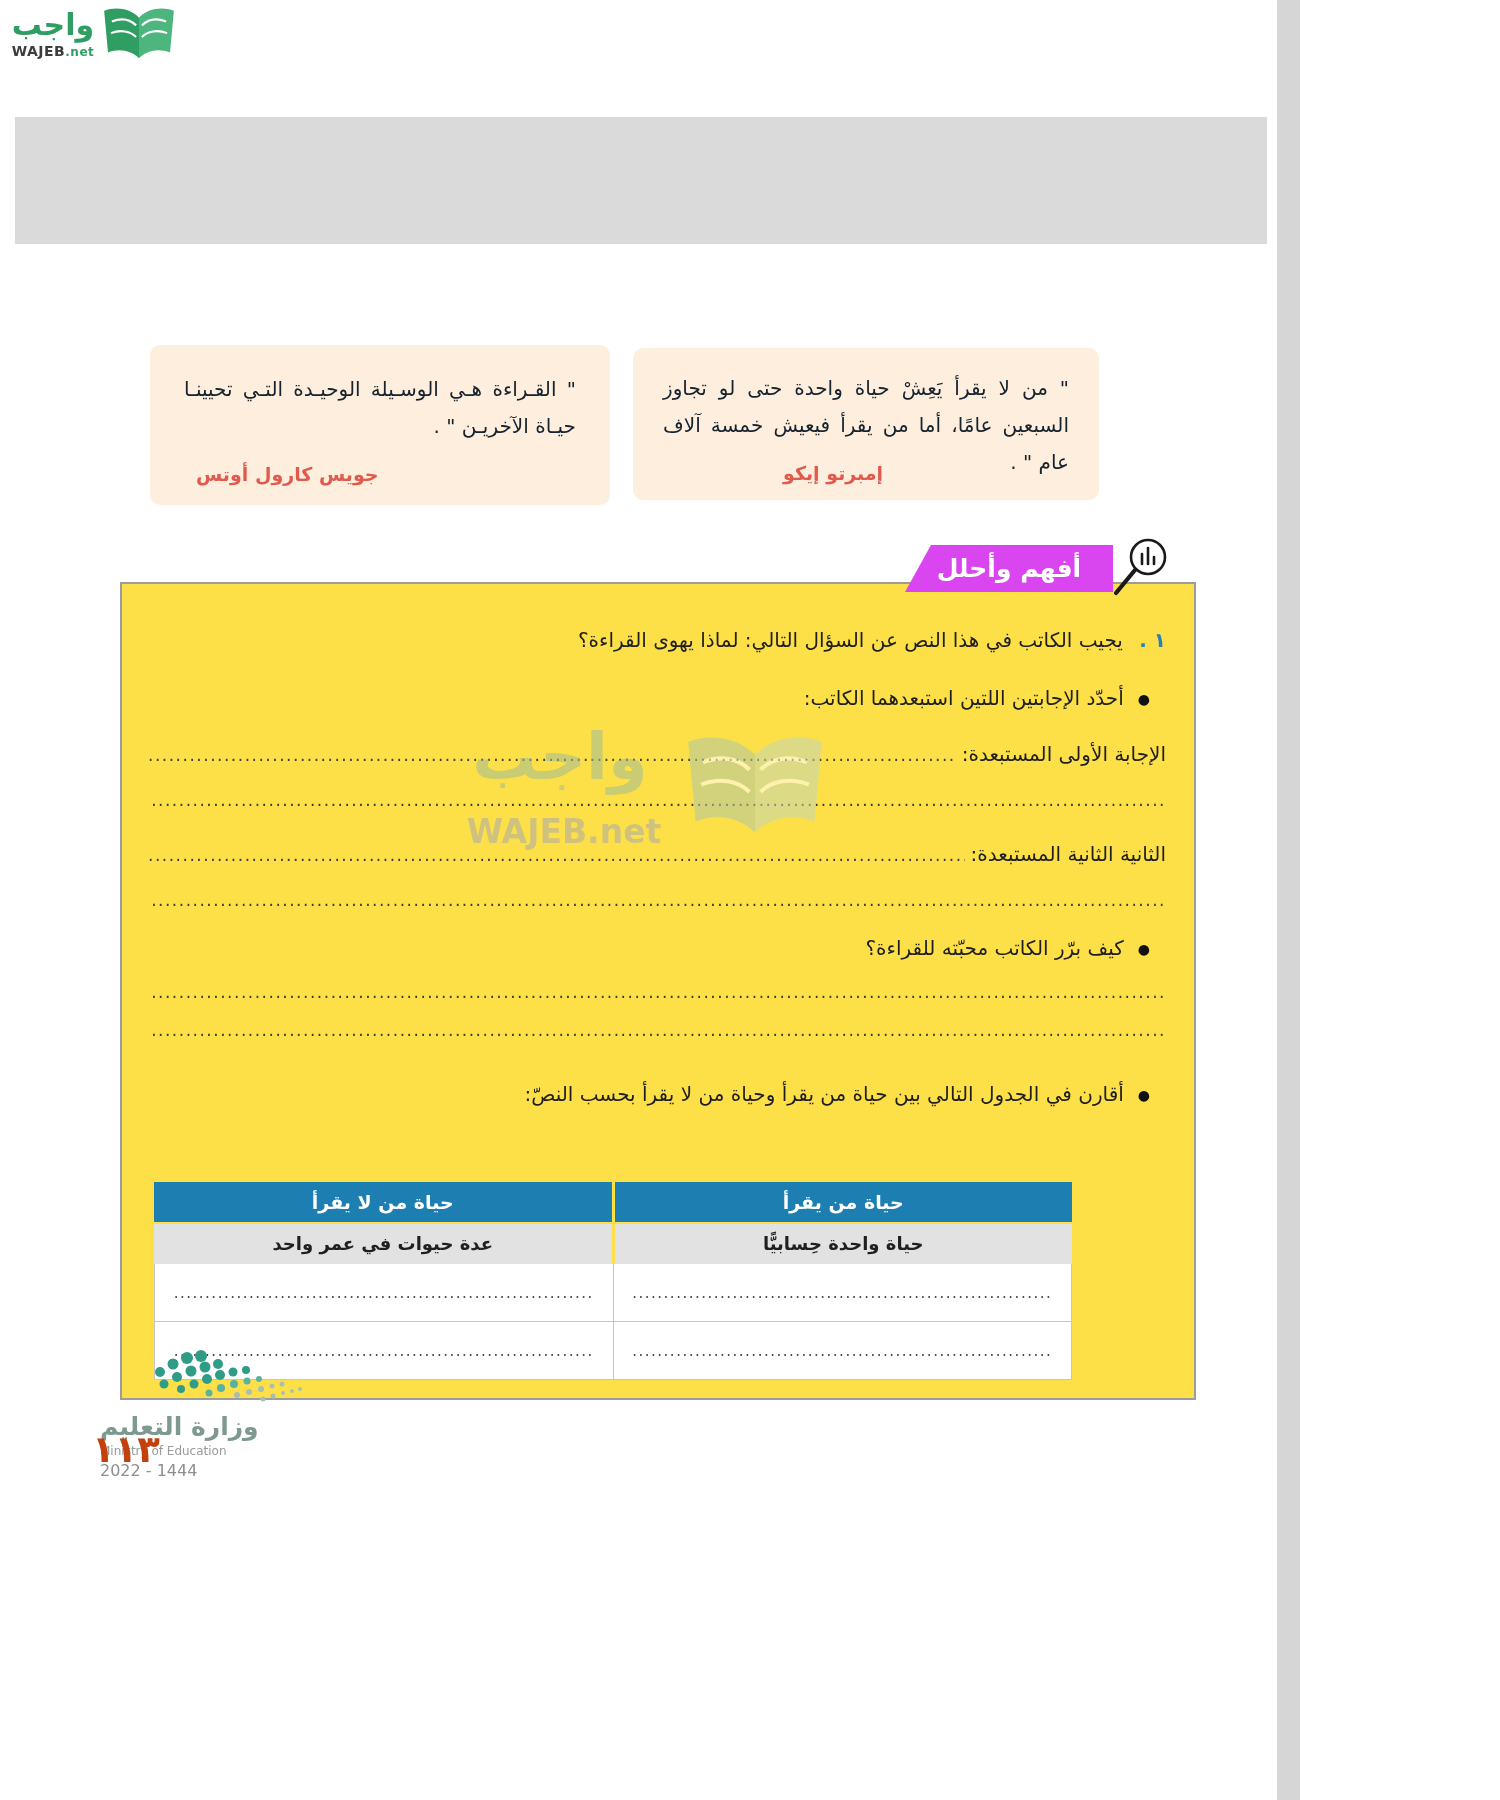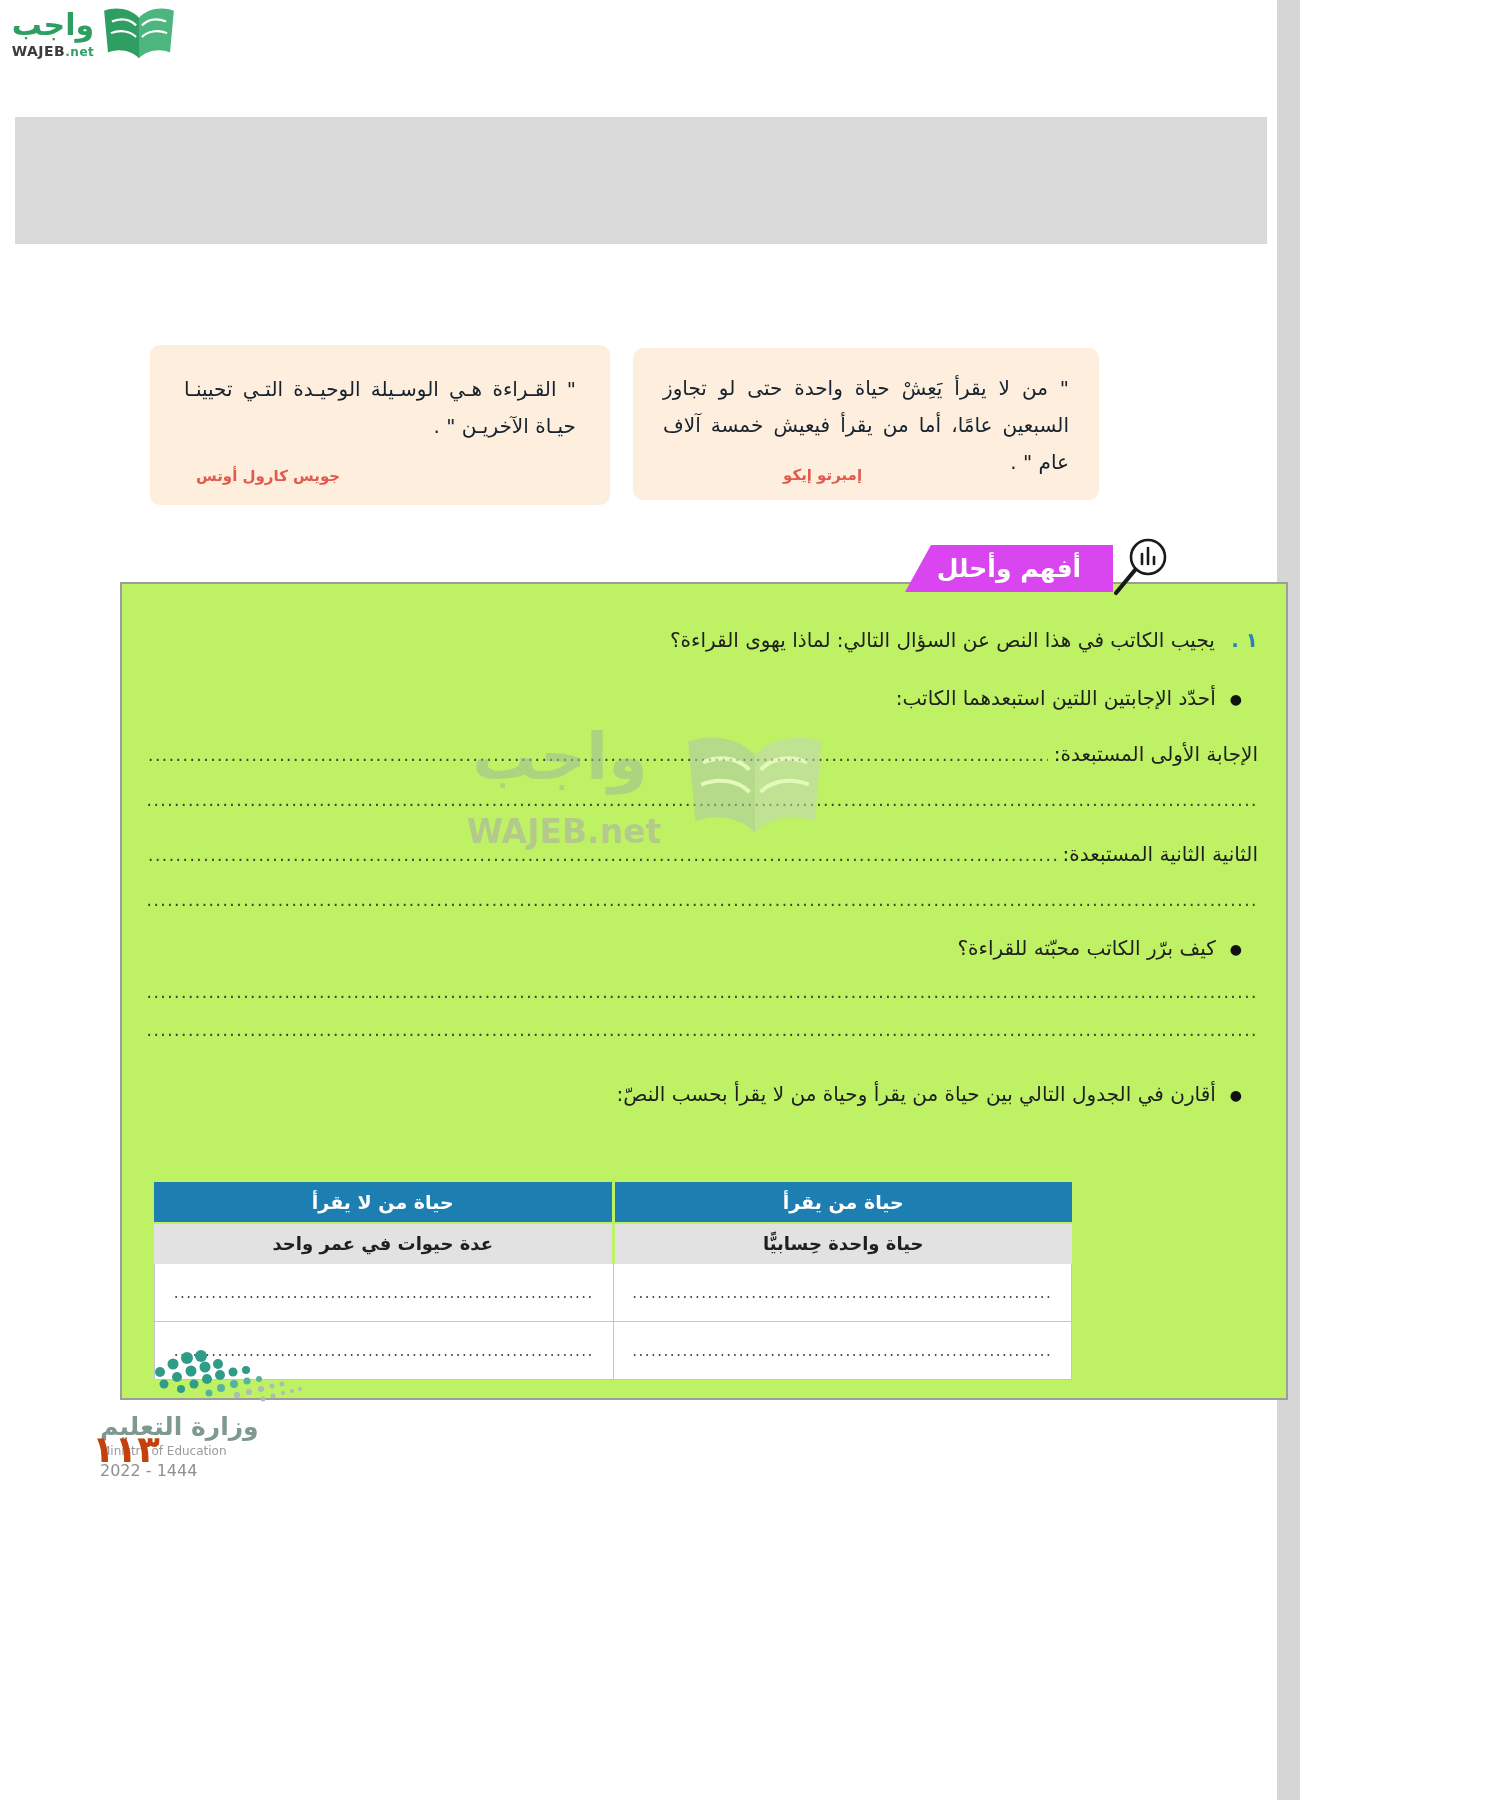--- a/index.html
+++ b/index.html
@@ -15,34 +15,34 @@
   .logo-ar { font-size:30px; font-weight:bold; color:#2f9e63; line-height:1.15; }
   .logo-en { font-size:14px; font-weight:bold; color:#3d3d3d; letter-spacing:0.5px; }
   .logo-en .net { color:#2f9e63; font-size:12px; }
   .logo-book { position:absolute; left:88px; top:0; width:82px; height:62px; }
 
   
   .quote { position:absolute; background:#fdeedd; border-radius:10px; direction:rtl; }
   .quote-right { left:633px; top:348px; width:466px; height:152px; padding:22px 30px 0 30px; }
   .quote-left  { left:150px; top:345px; width:460px; height:160px; padding:26px 34px 0 34px; }
   .quote-text { font-size:20px; color:#16222e; line-height:1.85; text-align:justify; }
-  .quote-author { position:absolute; color:#e05a4e; font-weight:bold; font-size:15px; }
+  .quote-author { position:absolute; color:#e05a4e; font-weight:bold; font-size:19px; }
   .quote-right .quote-author { left:150px; bottom:16px; }
   .quote-left  .quote-author { left:46px;  bottom:20px; }
 
   
   .section-band { position:absolute; left:905px; top:545px; width:208px; height:47px; background:#d946ef;
     clip-path:polygon(26px 0, 100% 0, 100% 100%, 0 100%);
     display:flex; align-items:center; justify-content:center;
     color:#ffffff; font-weight:bold; font-size:25px; direction:rtl; z-index:6; }
   .magnifier { position:absolute; left:1108px; top:532px; width:66px; height:70px; z-index:7; }
 
   
-  .main-box { position:absolute; left:120px; top:582px; width:1168px; height:818px;
-    border:2px solid #9c9c9c; background:#bef264; direction:rtl; z-index:1; }
+  .main-box { position:absolute; left:120px; top:582px; width:1076px; height:818px;
+    border:2px solid #9c9c9c; background:#fde047; direction:rtl; z-index:1; }
   .mb-row { position:absolute; right:28px; left:26px; font-size:20px; color:#1f1f1f; direction:rtl; }
   .q1 { top:44px; }
   .q1-num { color:#2c7fb8; font-weight:bold; margin-left:10px; }
   .bullet-row { display:flex; align-items:flex-start; gap:14px; }
   .bullet-glyph { font-size:14px; line-height:1.9; color:#111; }
   .b1 { top:102px; right:44px; }
   .b2 { top:352px; right:44px; }
   .b3 { top:498px; right:44px; }
   .label-dots { display:flex; align-items:baseline; overflow:hidden; }
   .label-dots .lbl { white-space:nowrap; margin-left:6px; }

